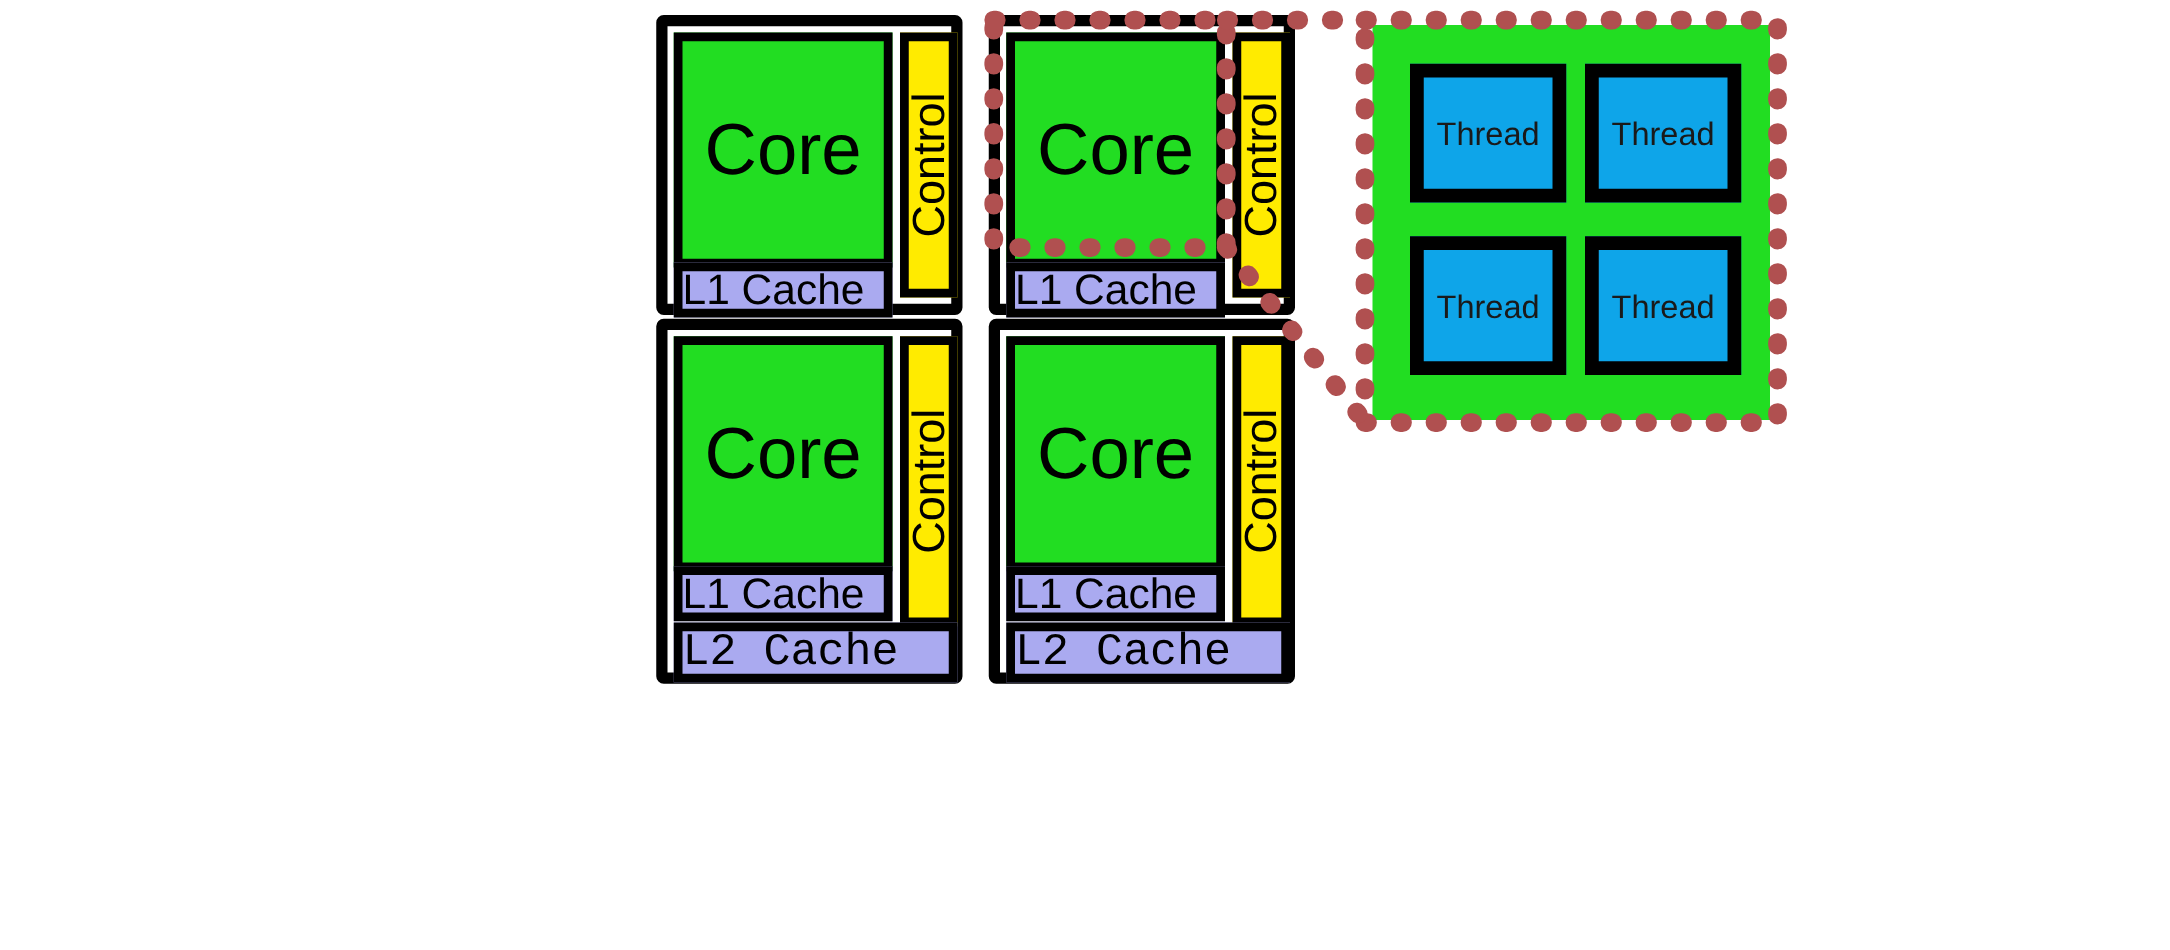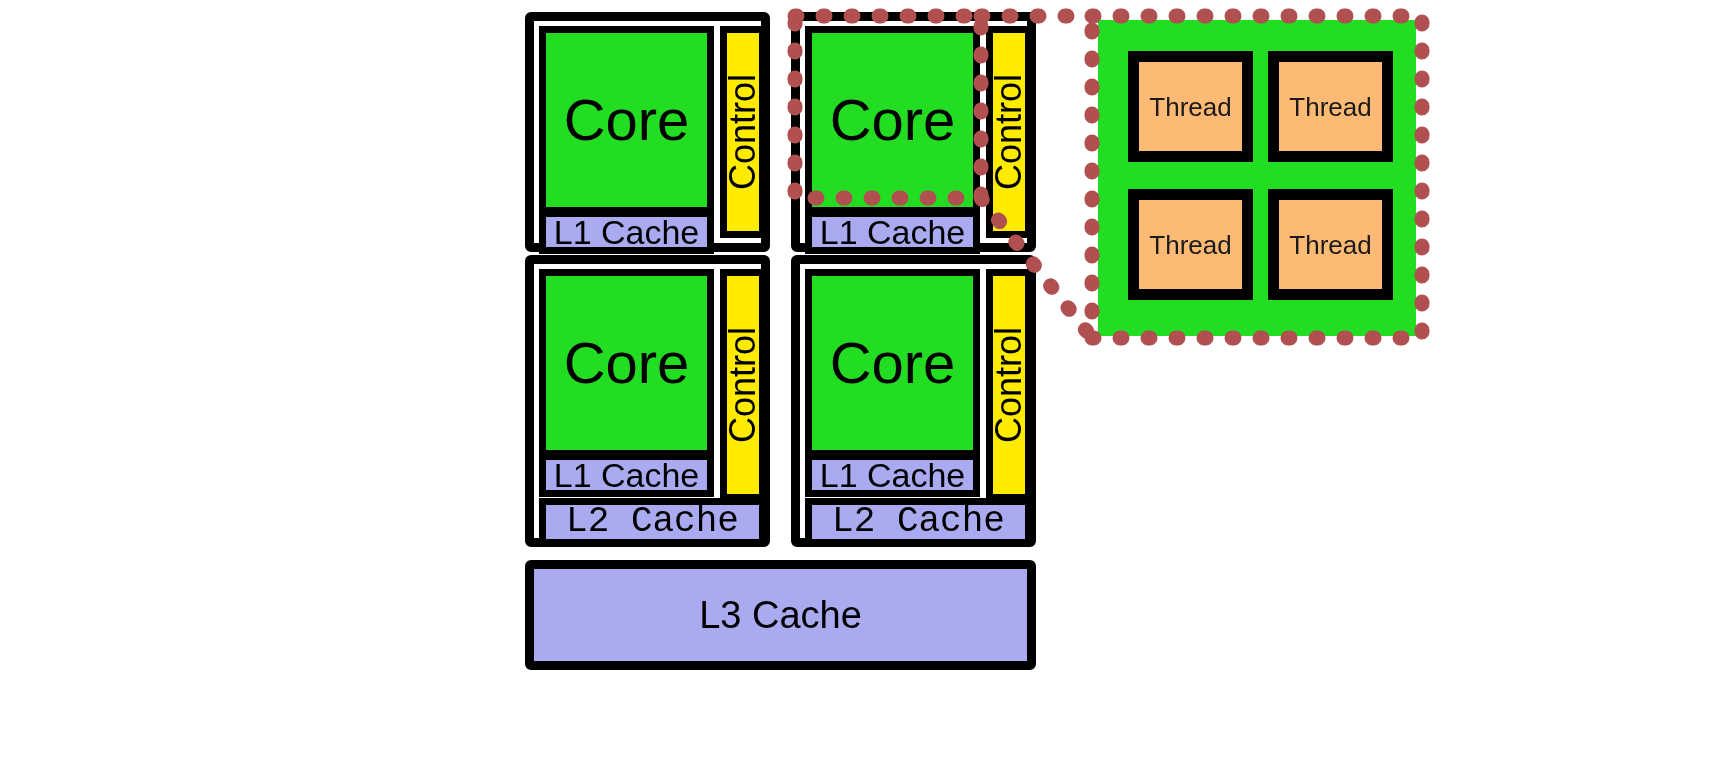--- a/index.html
+++ b/index.html
@@ -61,42 +61,42 @@
     font-size: 36px;
     line-height: 1;
     color: #000000;
   }
 
   .cache-box {
     background: #aaaaf0;
     border: 7px solid #000000;
     display: flex;
     align-items: center;
-    justify-content: center;
+    justify-content: flex-start;
     color: #000000;
   }
   .l1-label { font-size: 34px; line-height: 1; }
   .l2-label { font-size: 36px; line-height: 1; font-family: Liberation Mono, monospace; }
   .l3-label { font-size: 38px; line-height: 1; }
 
   .l3-box {
     background: #aaaaf0;
     border: 9px solid #000000;
     border-radius: 6px;
     display: flex;
     align-items: center;
     justify-content: center;
   }
 
   
   .thread-panel {
     background: #22dd22;
   }
   .thread-box {
-    background: #fdba74;
+    background: #0ea5e9;
     border: 11px solid #000000;
     display: flex;
     align-items: center;
     justify-content: center;
     color: #1a1a1a;
   }
   .thread-label { font-size: 26px; line-height: 1; }
 
   
   .callout-svg {
@@ -159,23 +159,20 @@
       <span class="control-label">Control</span>
     </div>
     <div class="abs cache-box" style="left:5px; top:189px; width:175px; height:44px;">
       <span class="l1-label">L1 Cache</span>
     </div>
     <div class="abs cache-box" style="left:5px; top:234px; width:227px; height:48px;">
       <span class="l2-label">L2 Cache</span>
     </div>
   </div>
 
-  <div class="abs l3-box" style="left:525px; top:560px; width:511px; height:110px;">
-    <span class="l3-label">L3 Cache</span>
-  </div>
 
   <div class="abs thread-panel" style="left:1098px; top:20px; width:318px; height:316px;">
     <div class="abs thread-box" style="left:30px; top:31px; width:125px; height:111px;">
       <span class="thread-label">Thread</span>
     </div>
     <div class="abs thread-box" style="left:170px; top:31px; width:125px; height:111px;">
       <span class="thread-label">Thread</span>
     </div>
     <div class="abs thread-box" style="left:30px; top:169px; width:125px; height:111px;">
       <span class="thread-label">Thread</span>

